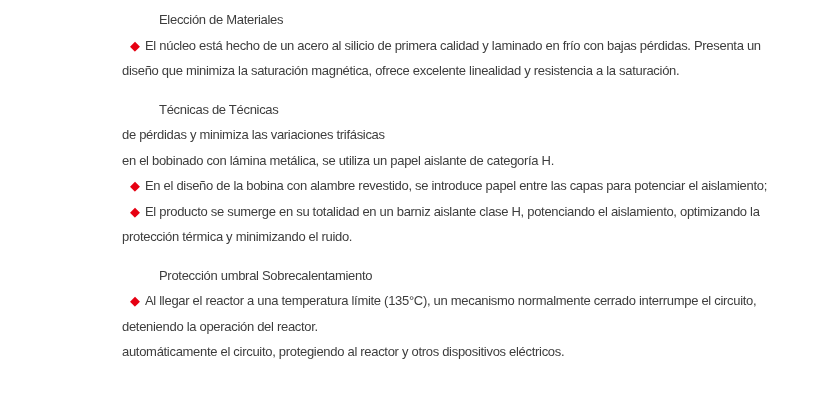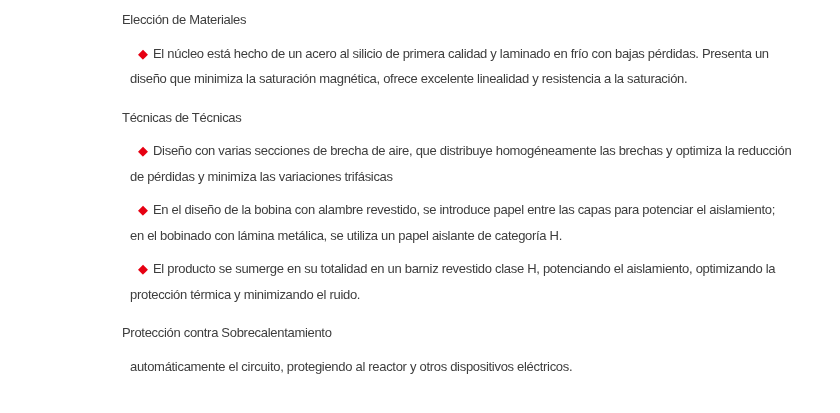--- a/index.html
+++ b/index.html
@@ -22,23 +22,24 @@
   .section {
     margin: 0 0 13px 0;
   }
   .line {
     height: 25.5px;
     line-height: 25.5px;
     white-space: nowrap;
   }
   .section-title {
     font-weight: normal;
+    margin-left: 37px;
   }
   .para {
-    margin: 8px;
+    margin: 0;
   }
   .line.first {
     text-indent: 8px;
   }
   .diamond {
     color: #e60012;
     margin-right: 5px;
     font-size: 13px;
     letter-spacing: 0;
   }
@@ -54,39 +55,42 @@
       <div class="line first">
         <span class="diamond">◆</span><span>El núcleo está hecho de un acero al silicio de primera calidad y laminado en frío con bajas pérdidas. Presenta un</span>
       </div>
       <div class="line">diseño que minimiza la saturación magnética, ofrece excelente linealidad y resistencia a la saturación.</div>
     </div>
   </section>
 
   <section class="section">
     <div class="line section-title">Técnicas de Técnicas</div>
     <div class="para">
-      <div class="line first">
-        <span class="diamond">◆</span><span>Diseño con varias secciones de brecha de aire, que distribuye homogéneamente las brechas y optimiza la reducción</span>
-      </div>
       <div class="line">de pérdidas y minimiza las variaciones trifásicas</div>
     </div>
     <div class="para">
+      <div class="line">en el bobinado con lámina metálica, se utiliza un papel aislante de categoría H.</div>
       <div class="line first">
         <span class="diamond">◆</span><span>En el diseño de la bobina con alambre revestido, se introduce papel entre las capas para potenciar el aislamiento;</span>
       </div>
-      <div class="line">en el bobinado con lámina metálica, se utiliza un papel aislante de categoría H.</div>
     </div>
     <div class="para">
       <div class="line first">
-        <span class="diamond">◆</span><span>El producto se sumerge en su totalidad en un barniz revestido clase H, potenciando el aislamiento, optimizando la</span>
+        <span class="diamond">◆</span><span>El producto se sumerge en su totalidad en un barniz aislante clase H, potenciando el aislamiento, optimizando la</span>
       </div>
       <div class="line">protección térmica y minimizando el ruido.</div>
     </div>
   </section>
 
   <section class="section">
-    <div class="line section-title">Protección contra Sobrecalentamiento</div>
+    <div class="line section-title">Protección umbral Sobrecalentamiento</div>
+    <div class="para">
+      <div class="line first">
+        <span class="diamond">◆</span><span>Al llegar el reactor a una temperatura límite (135°C), un mecanismo normalmente cerrado interrumpe el circuito,</span>
+      </div>
+      <div class="line">deteniendo la operación del reactor.</div>
+    </div>
     <div class="para">
       <div class="line">automáticamente el circuito, protegiendo al reactor y otros dispositivos eléctricos.</div>
     </div>
   </section>
 
 </div>
 
 </body></html>

